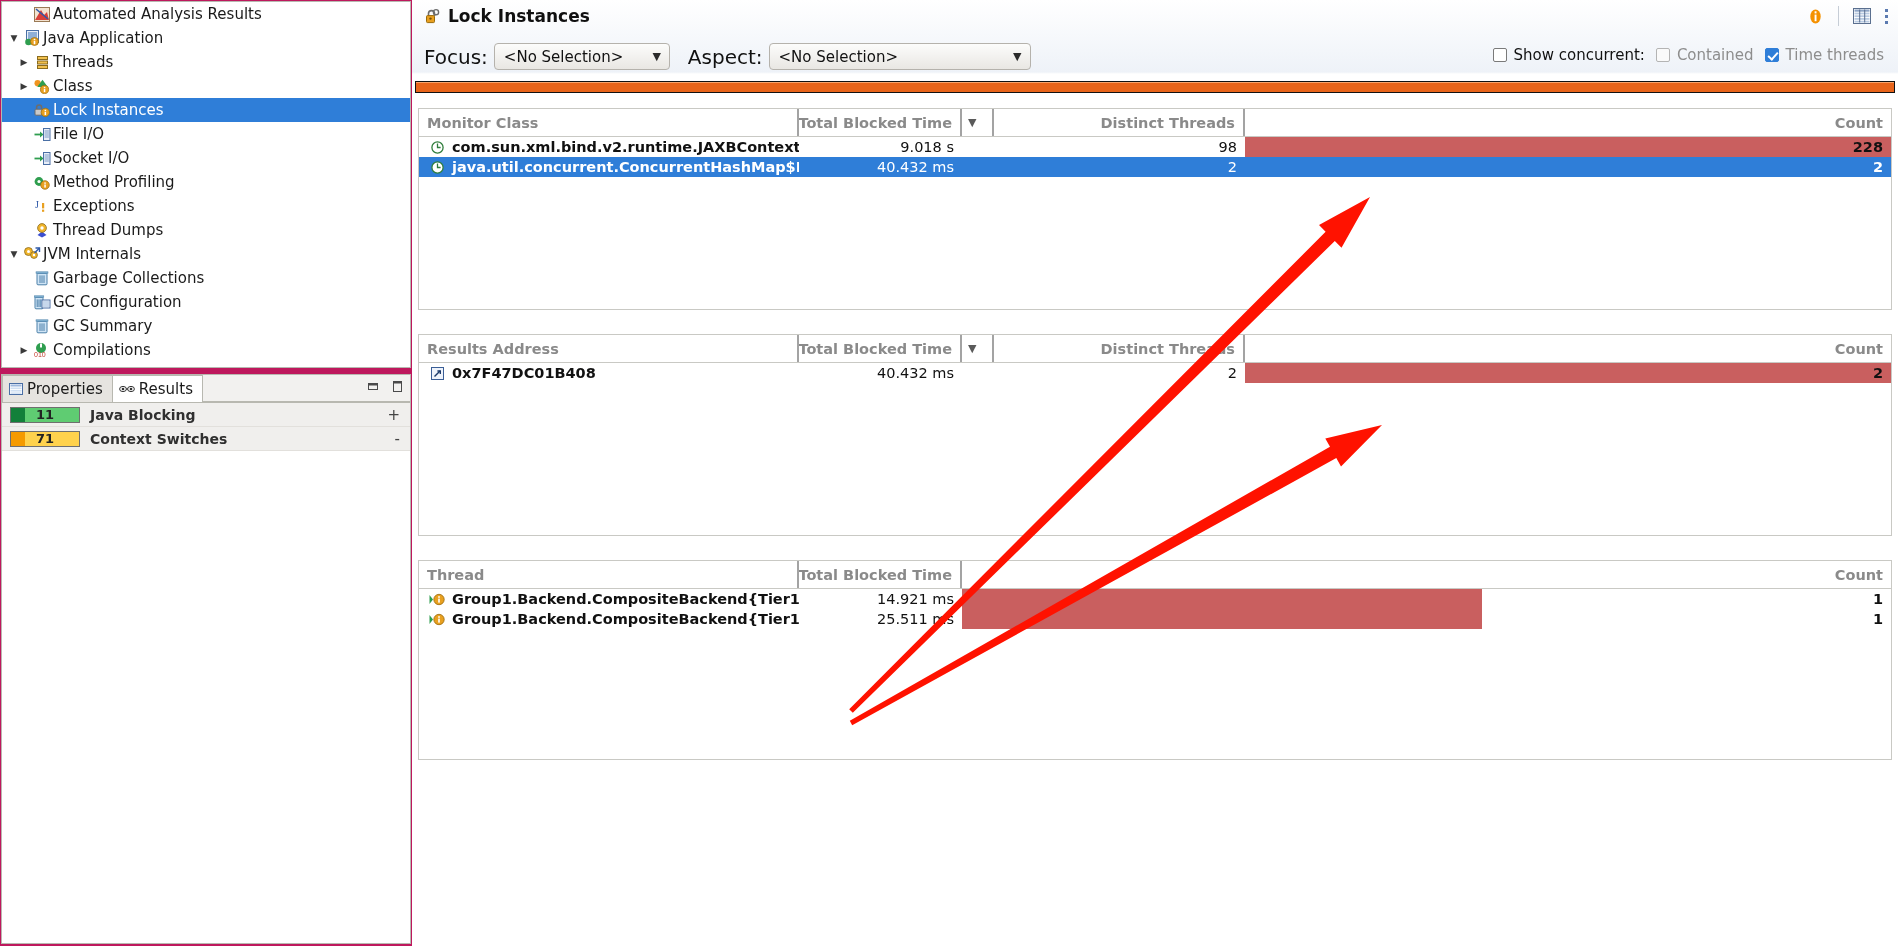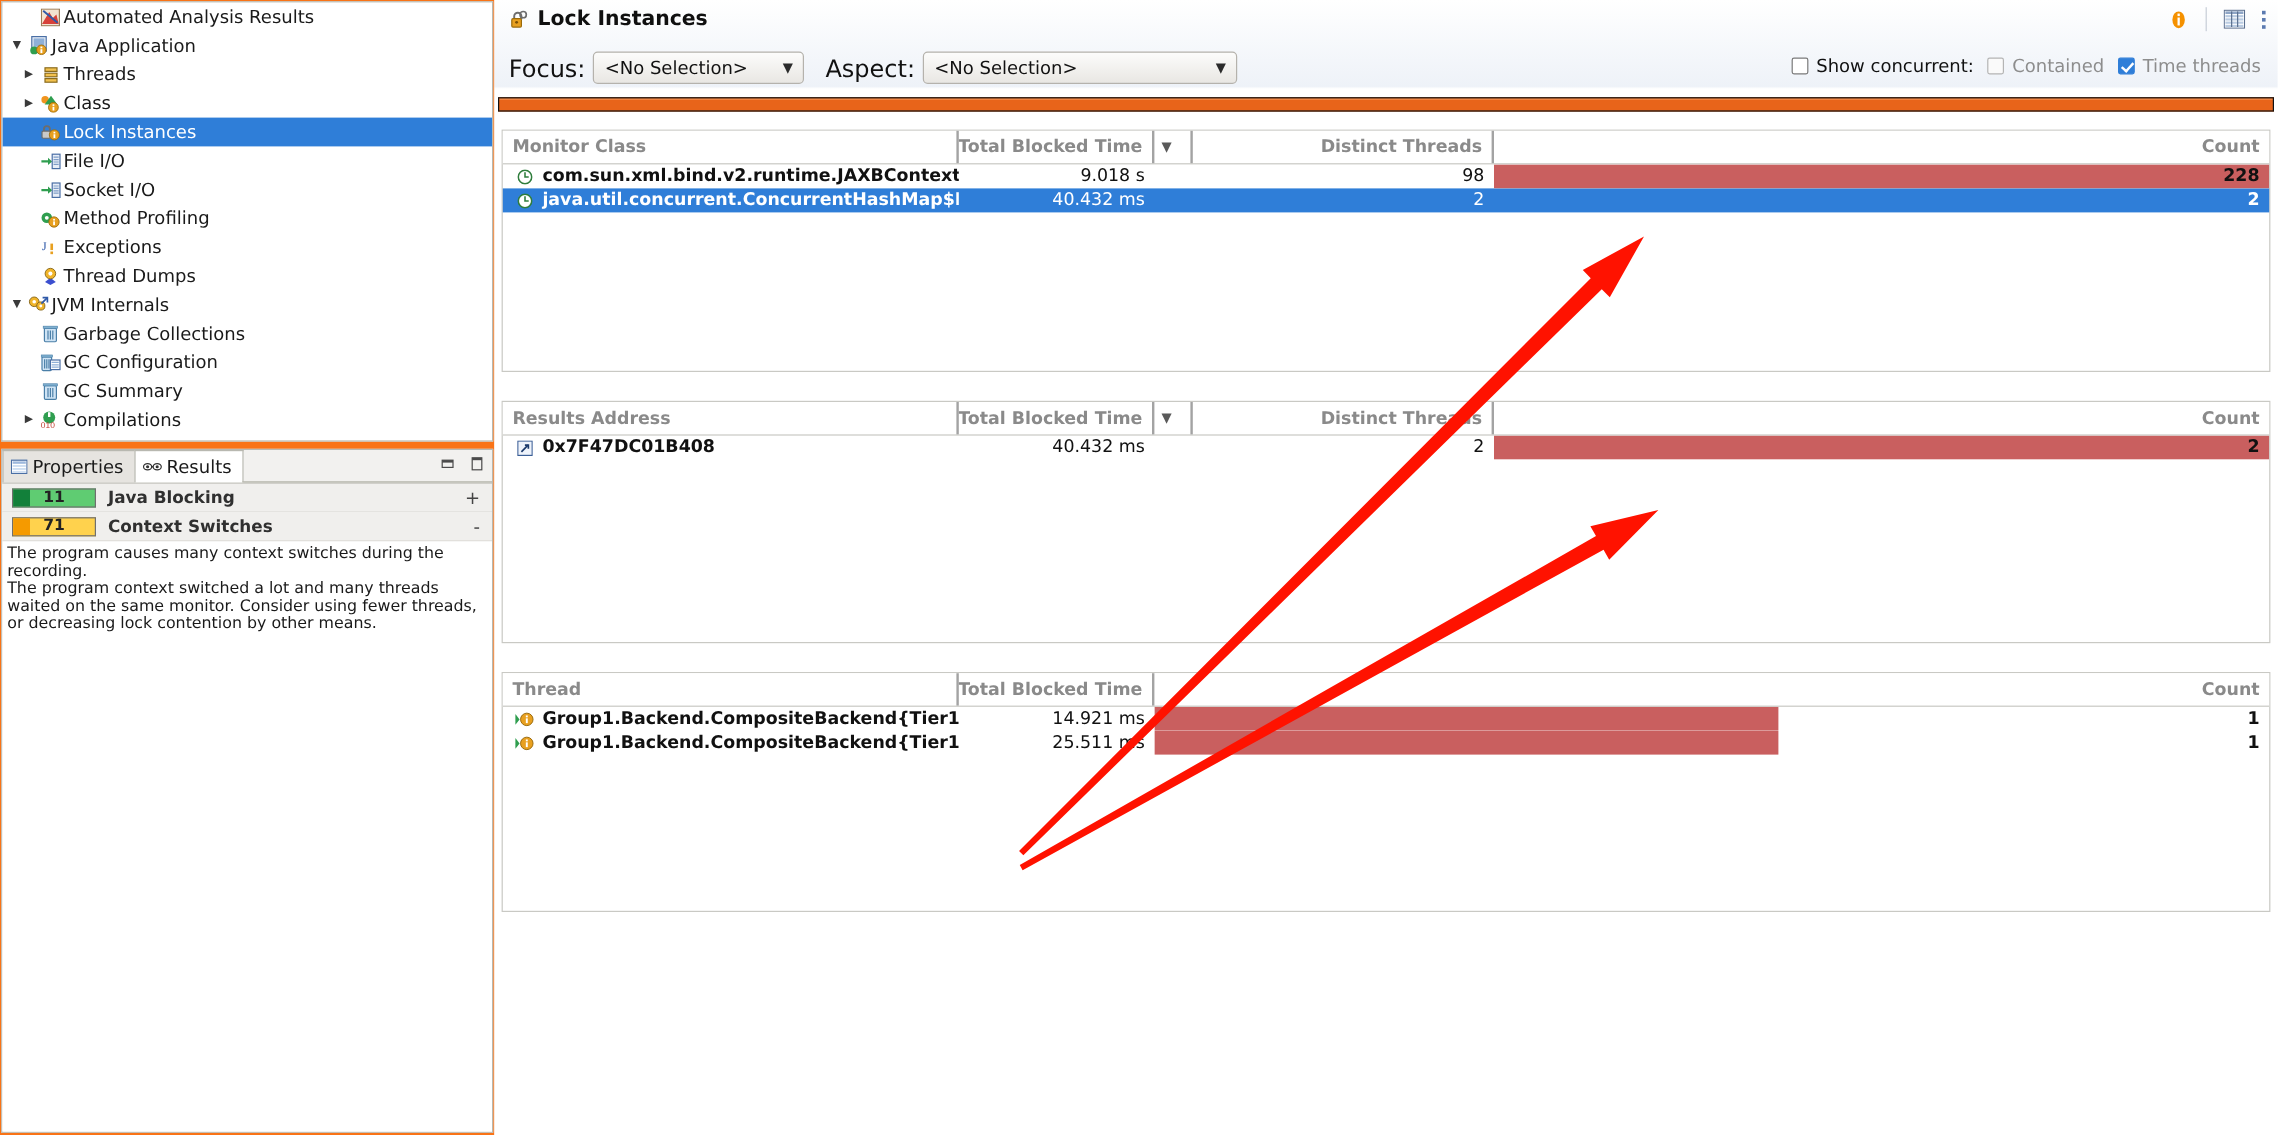--- a/index.html
+++ b/index.html
@@ -10,21 +10,21 @@
     font-size:15px;
     background:#ffffff;
     overflow:hidden;
     position:relative;
   }
 
   
   #root { position:relative; width:1898px; height:946px; }
 
   
-  #left-col { position:absolute; left:0; top:0; width:412px; height:946px; background:#f97316; }
+  #left-col { position:absolute; left:0; top:0; width:412px; height:946px; background:#be185d; }
 
   
   #tree-panel {
     position:absolute; left:1px; top:1px; width:410px; height:367px;
     background:#ffffff;
     border:1px solid #b8b8b0;
     overflow:hidden;
   }
   .tree-row {
     height:24px; display:flex; align-items:center;
@@ -476,22 +476,20 @@
             </div>
             <div class="result-row">
               <span class="score-chip" style="background:#ffd24d">
                 <span class="lead" style="background:#f59a00;width:14px"></span>
                 <span class="num">71</span>
               </span>
               <span class="result-title">Context Switches</span>
               <span class="result-plus">-</span>
             </div>
           </div>
-        <div id="desc-text" style="white-space: pre-wrap;">The program causes many context switches during the recording.
-The program context switched a lot and many threads waited on the same monitor. Consider using fewer threads, or decreasing lock contention by other means.</div>
       </div>
     </div>
   </div>
 
   <div id="main">
 
     <div id="main-header">
       <div id="main-title">
         <span>
           <svg width="16" height="17" viewBox="0 0 16 17">

